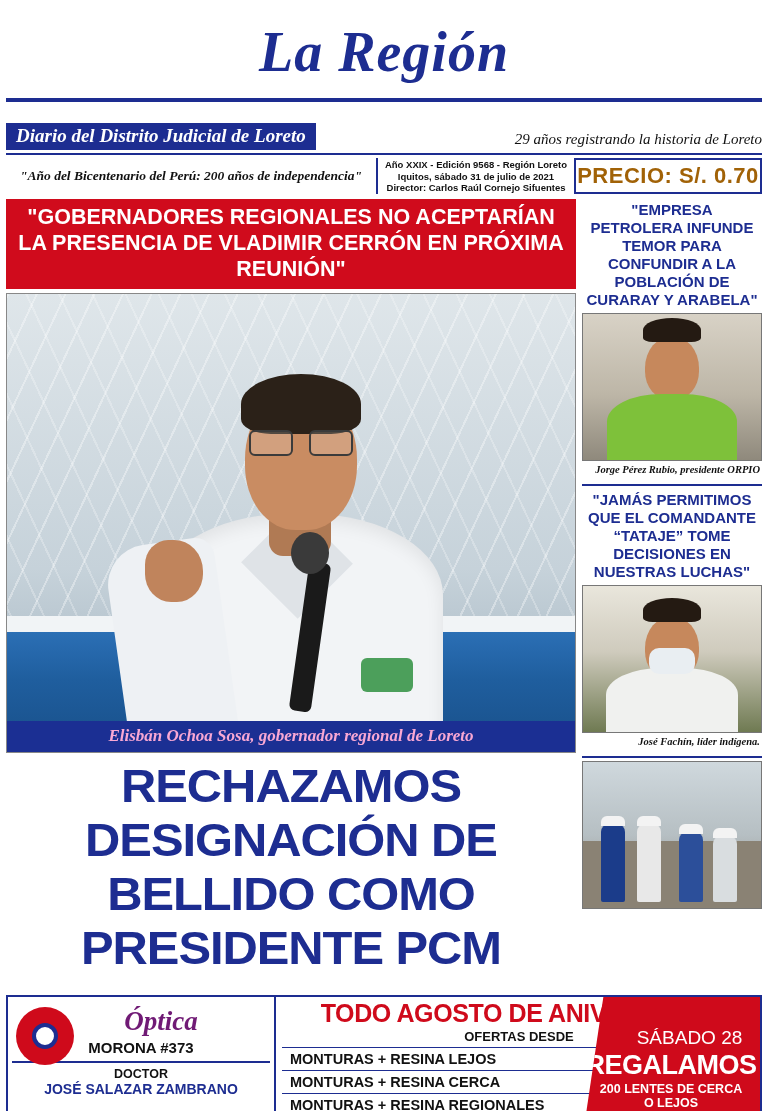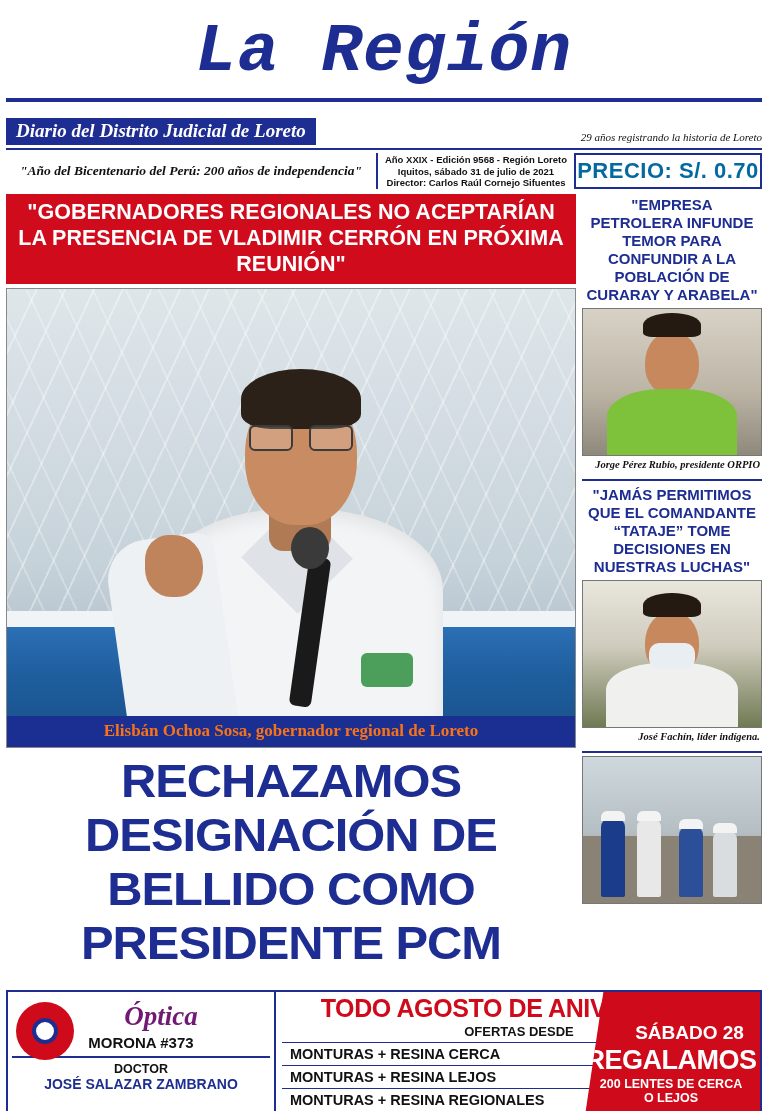--- a/index.html
+++ b/index.html
@@ -16,24 +16,24 @@
     padding: 4px 6px 0 6px;
   }
 
   
   .masthead {
     position: relative;
     height: 98px;
     border-bottom: 0;
   }
   .masthead-title {
-    font-family: Liberation Mono, monospace;
+    font-family: Liberation Serif, serif;
     font-weight: bold;
     font-style: italic;
-    font-size: 68px;
+    font-size: 56px;
     color: #1d2d91;
     text-align: center;
     line-height: 96px;
     letter-spacing: 1px;
     white-space: nowrap;
   }
   .mast-rule {
     height: 4px; background: #1d2d91; margin-top: -4px;
   }
   .sub-row {
@@ -44,21 +44,21 @@
     background: #1d2d91; color: #fff;
     font-family: "Liberation Serif", serif;
     font-style: italic; font-weight: bold;
     font-size: 19px;
     padding: 2px 10px 3px 10px;
     line-height: 22px;
   }
   .sub-right {
     font-family: "Liberation Serif", serif;
     font-style: italic;
-    font-size: 11px;
+    font-size: 15px;
     color: #111;
     padding-bottom: 2px;
     margin-top: 26px;
   }
   .rule-thin { height: 2px; background: #1d2d91; margin-top: 3px; }
 
   
   .infobar {
     display: flex; align-items: stretch;
     margin-top: 3px;
@@ -77,21 +77,21 @@
     text-align: center;
     font-size: 9.5px;
     font-weight: bold;
     color: #111;
     line-height: 11.5px;
     padding: 1px 4px 0 4px;
   }
   .info-price {
     flex: 0 0 188px;
     border: 2px solid #1d2d91;
-    color: #0369a1;
+    color: #a16207;
     font-weight: bold;
     font-size: 22px;
     display: flex; align-items: center; justify-content: center;
     letter-spacing: 0.5px;
   }
 
   
   .body-grid {
     display: flex;
     gap: 6px;
@@ -186,23 +186,23 @@
   .mic-head {
     position: absolute; bottom: 178px; left: 142px; width: 38px; height: 42px;
     background: #3a3a3a; border-radius: 50%;
   }
   .logo-chip {
     position: absolute; bottom: 60px; left: 212px; width: 52px; height: 34px;
     background: #2f8f3f; border-radius: 6px; opacity: .85;
   }
   .caption-bar {
     position: absolute; left: 0; right: 0; bottom: 0;
-    background: #1b2f93; color: #f97316;
-    font-family: "Liberation Serif", serif;
-    font-weight: bold;
+    background: #1b2f93; color: #f9a8d4;
+    font-family: "Liberation Serif", serif;
+    font-style: italic; font-weight: bold;
     font-size: 17px; text-align: center;
     padding: 5px 8px 6px 8px;
   }
 
   
   .big-headline {
     margin-top: 6px;
     color: #1d2d91;
     font-weight: bold;
     font-size: 47px;
@@ -295,21 +295,21 @@
     margin-top: 3px;
   }
   .ad-row .price { margin-left: 10px; }
   .ad-right {
     position: absolute; right: 0; top: 0; bottom: 0; width: 178px;
     background: #cf0a1b; color: #fff;
     display: flex; flex-direction: column; align-items: center; justify-content: center;
     text-align: center; padding: 4px;
     clip-path: polygon(12% 0, 100% 0, 100% 100%, 0% 100%);
   }
-  .ad-right .sab { font-weight: bold; font-size: 19px; line-height: 20px; margin-left: 37px; }
+  .ad-right .sab { font-weight: normal; font-size: 19px; line-height: 20px; margin-left: 37px; }
   .ad-right .reg { font-weight: bold; font-size: 27px; line-height: 30px; letter-spacing: -0.5px; margin: 2px 0; }
   .ad-right .small { font-weight: bold; font-size: 12.5px; line-height: 14px; }
 </style>
 </head>
 <body>
 
 <div class="page">
 
   <div class="masthead">
     <div class="masthead-title">La Región</div>
@@ -434,25 +434,25 @@
         <div>DOCTOR</div>
         <div class="name">JOSÉ SALAZAR ZAMBRANO</div>
       </div>
     </div>
 
     <div class="ad-mid">
       <div class="ad-title">TODO AGOSTO DE ANIVERSARIO</div>
       <div class="ad-offers-label">OFERTAS DESDE</div>
 
       <div class="ad-row">
+        <span>MONTURAS + RESINA LEJOS</span>
+        <span class="price">S/. 35.00</span>
+      </div>
+      <div class="ad-row">
         <span>MONTURAS + RESINA CERCA</span>
-        <span class="price">S/. 35.00</span>
-      </div>
-      <div class="ad-row">
-        <span>MONTURAS + RESINA LEJOS</span>
         <span class="price">S/. 35.00</span>
       </div>
       <div class="ad-row">
         <span>MONTURAS + RESINA REGIONALES</span>
         <span class="price">S/. 70.00</span>
       </div>
     </div>
 
     <div class="ad-right">
       <div class="sab">SÁBADO 28</div>

